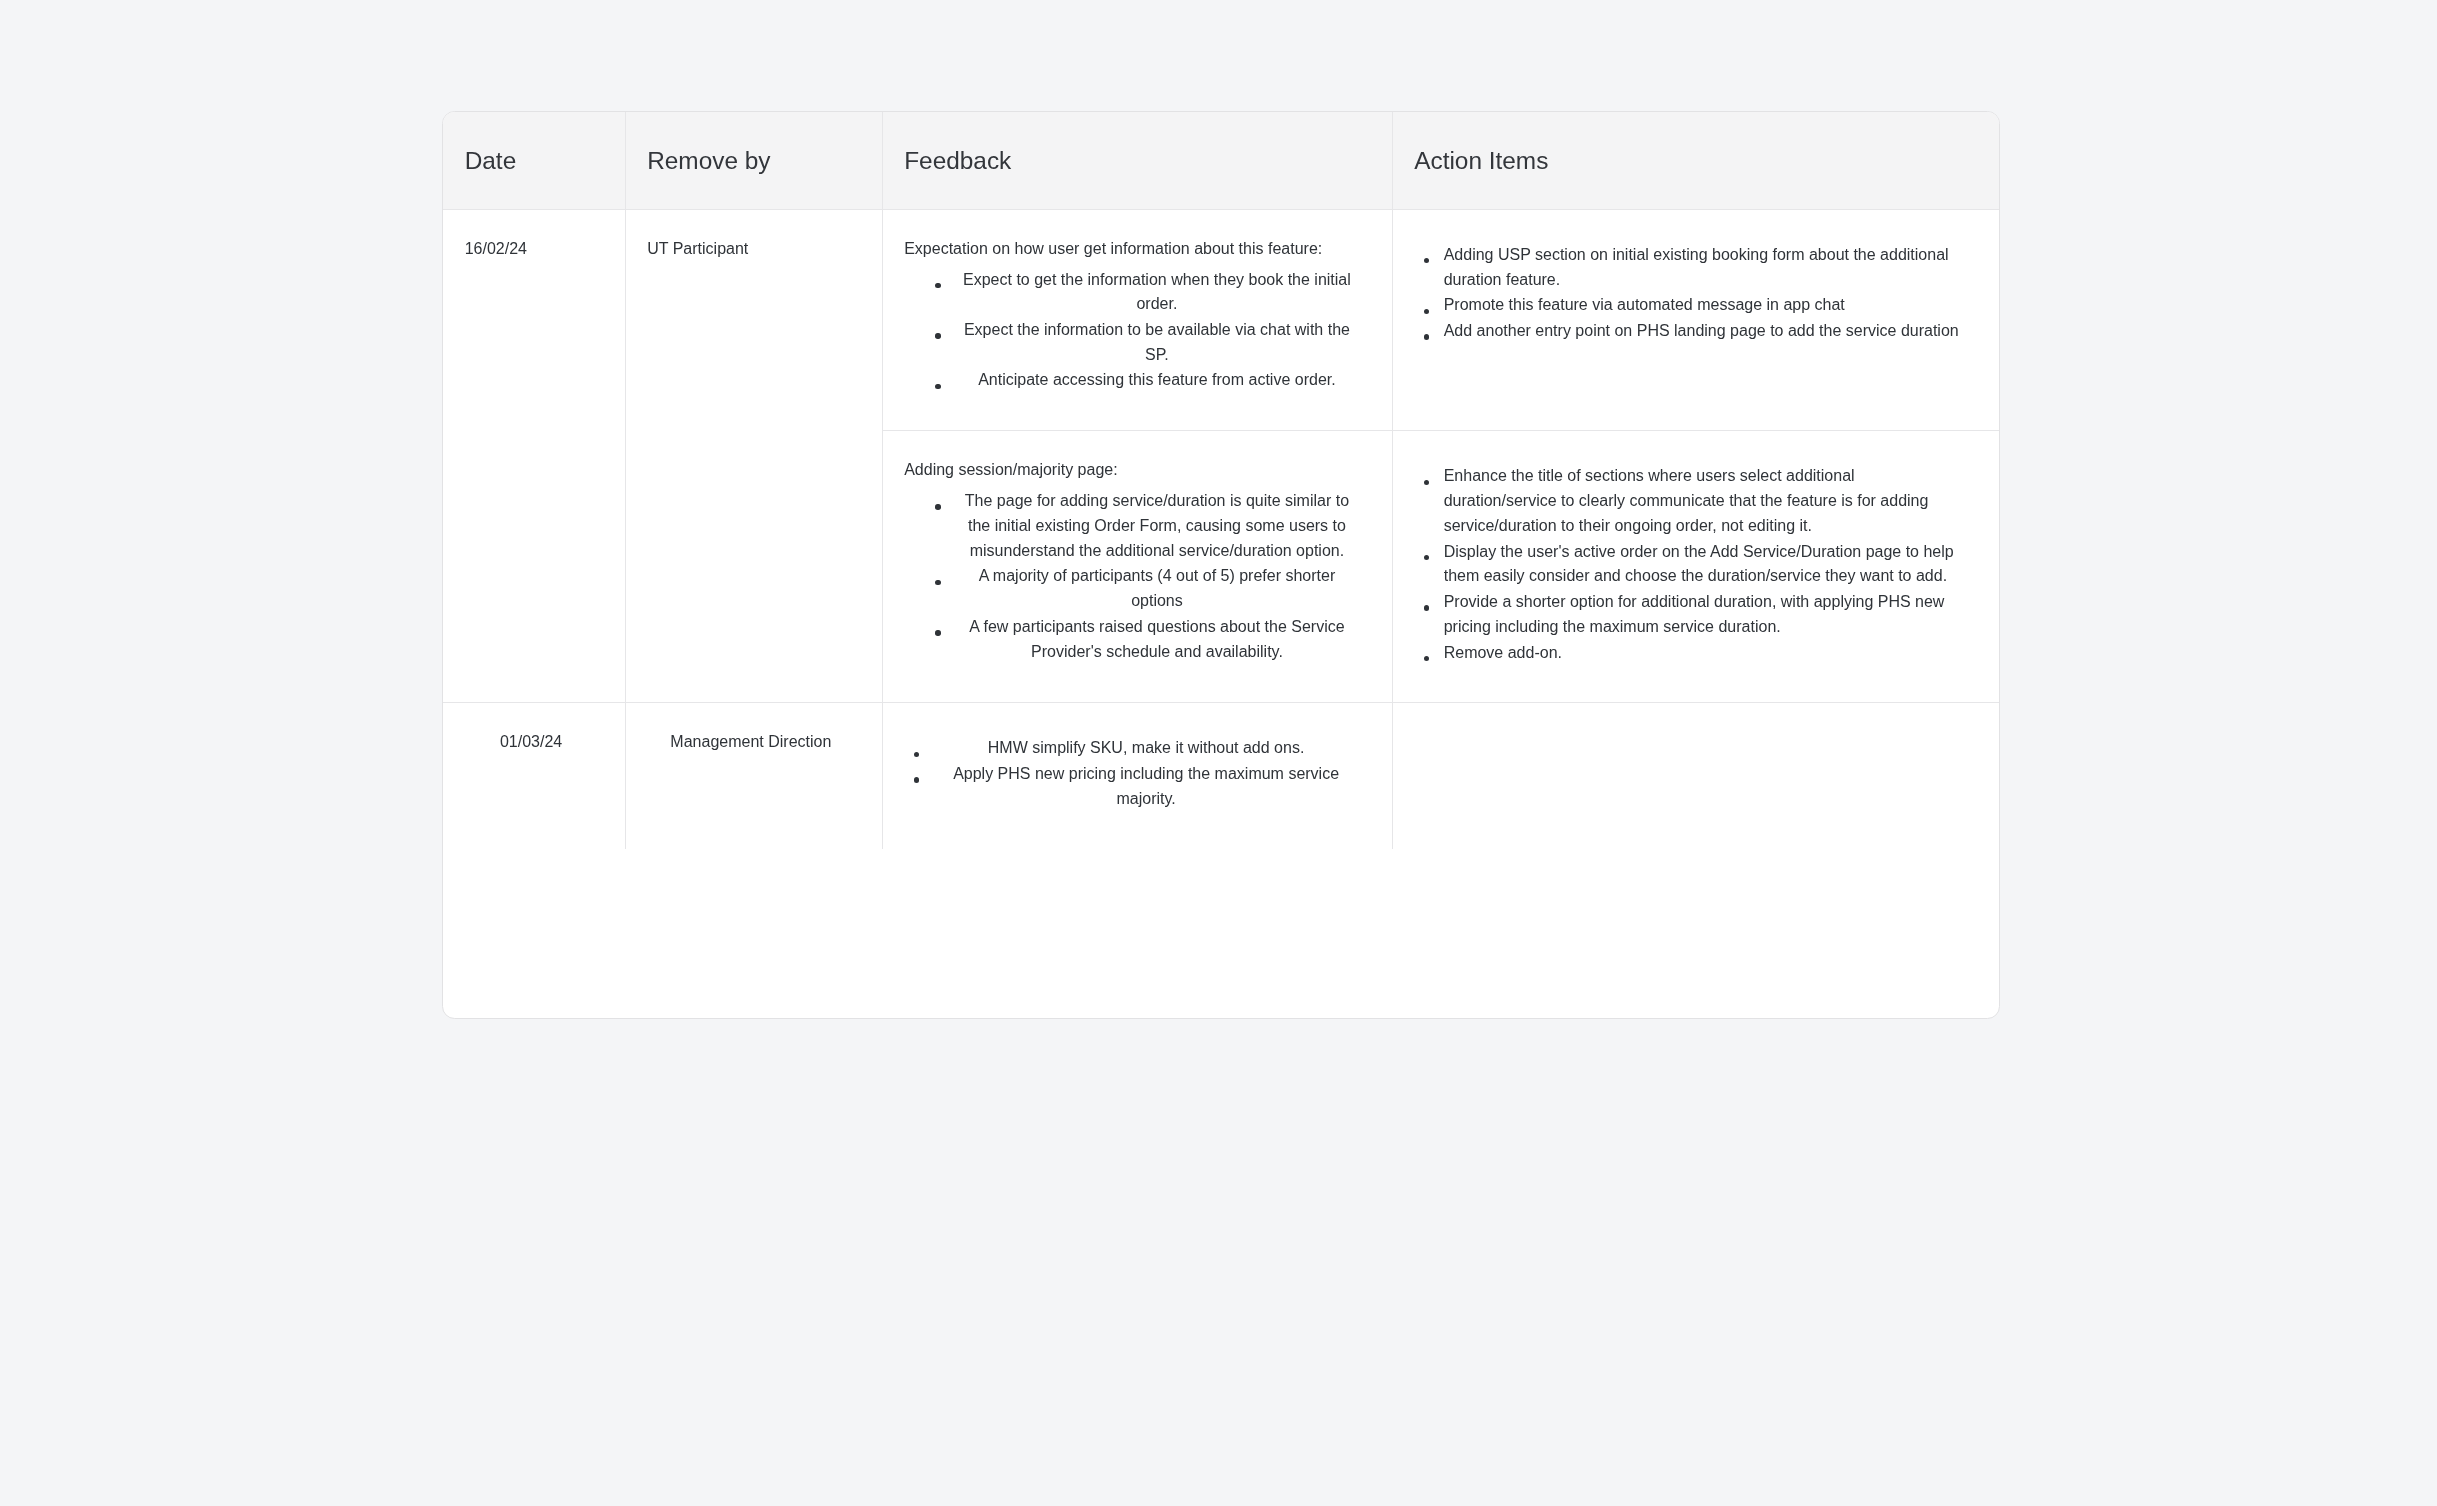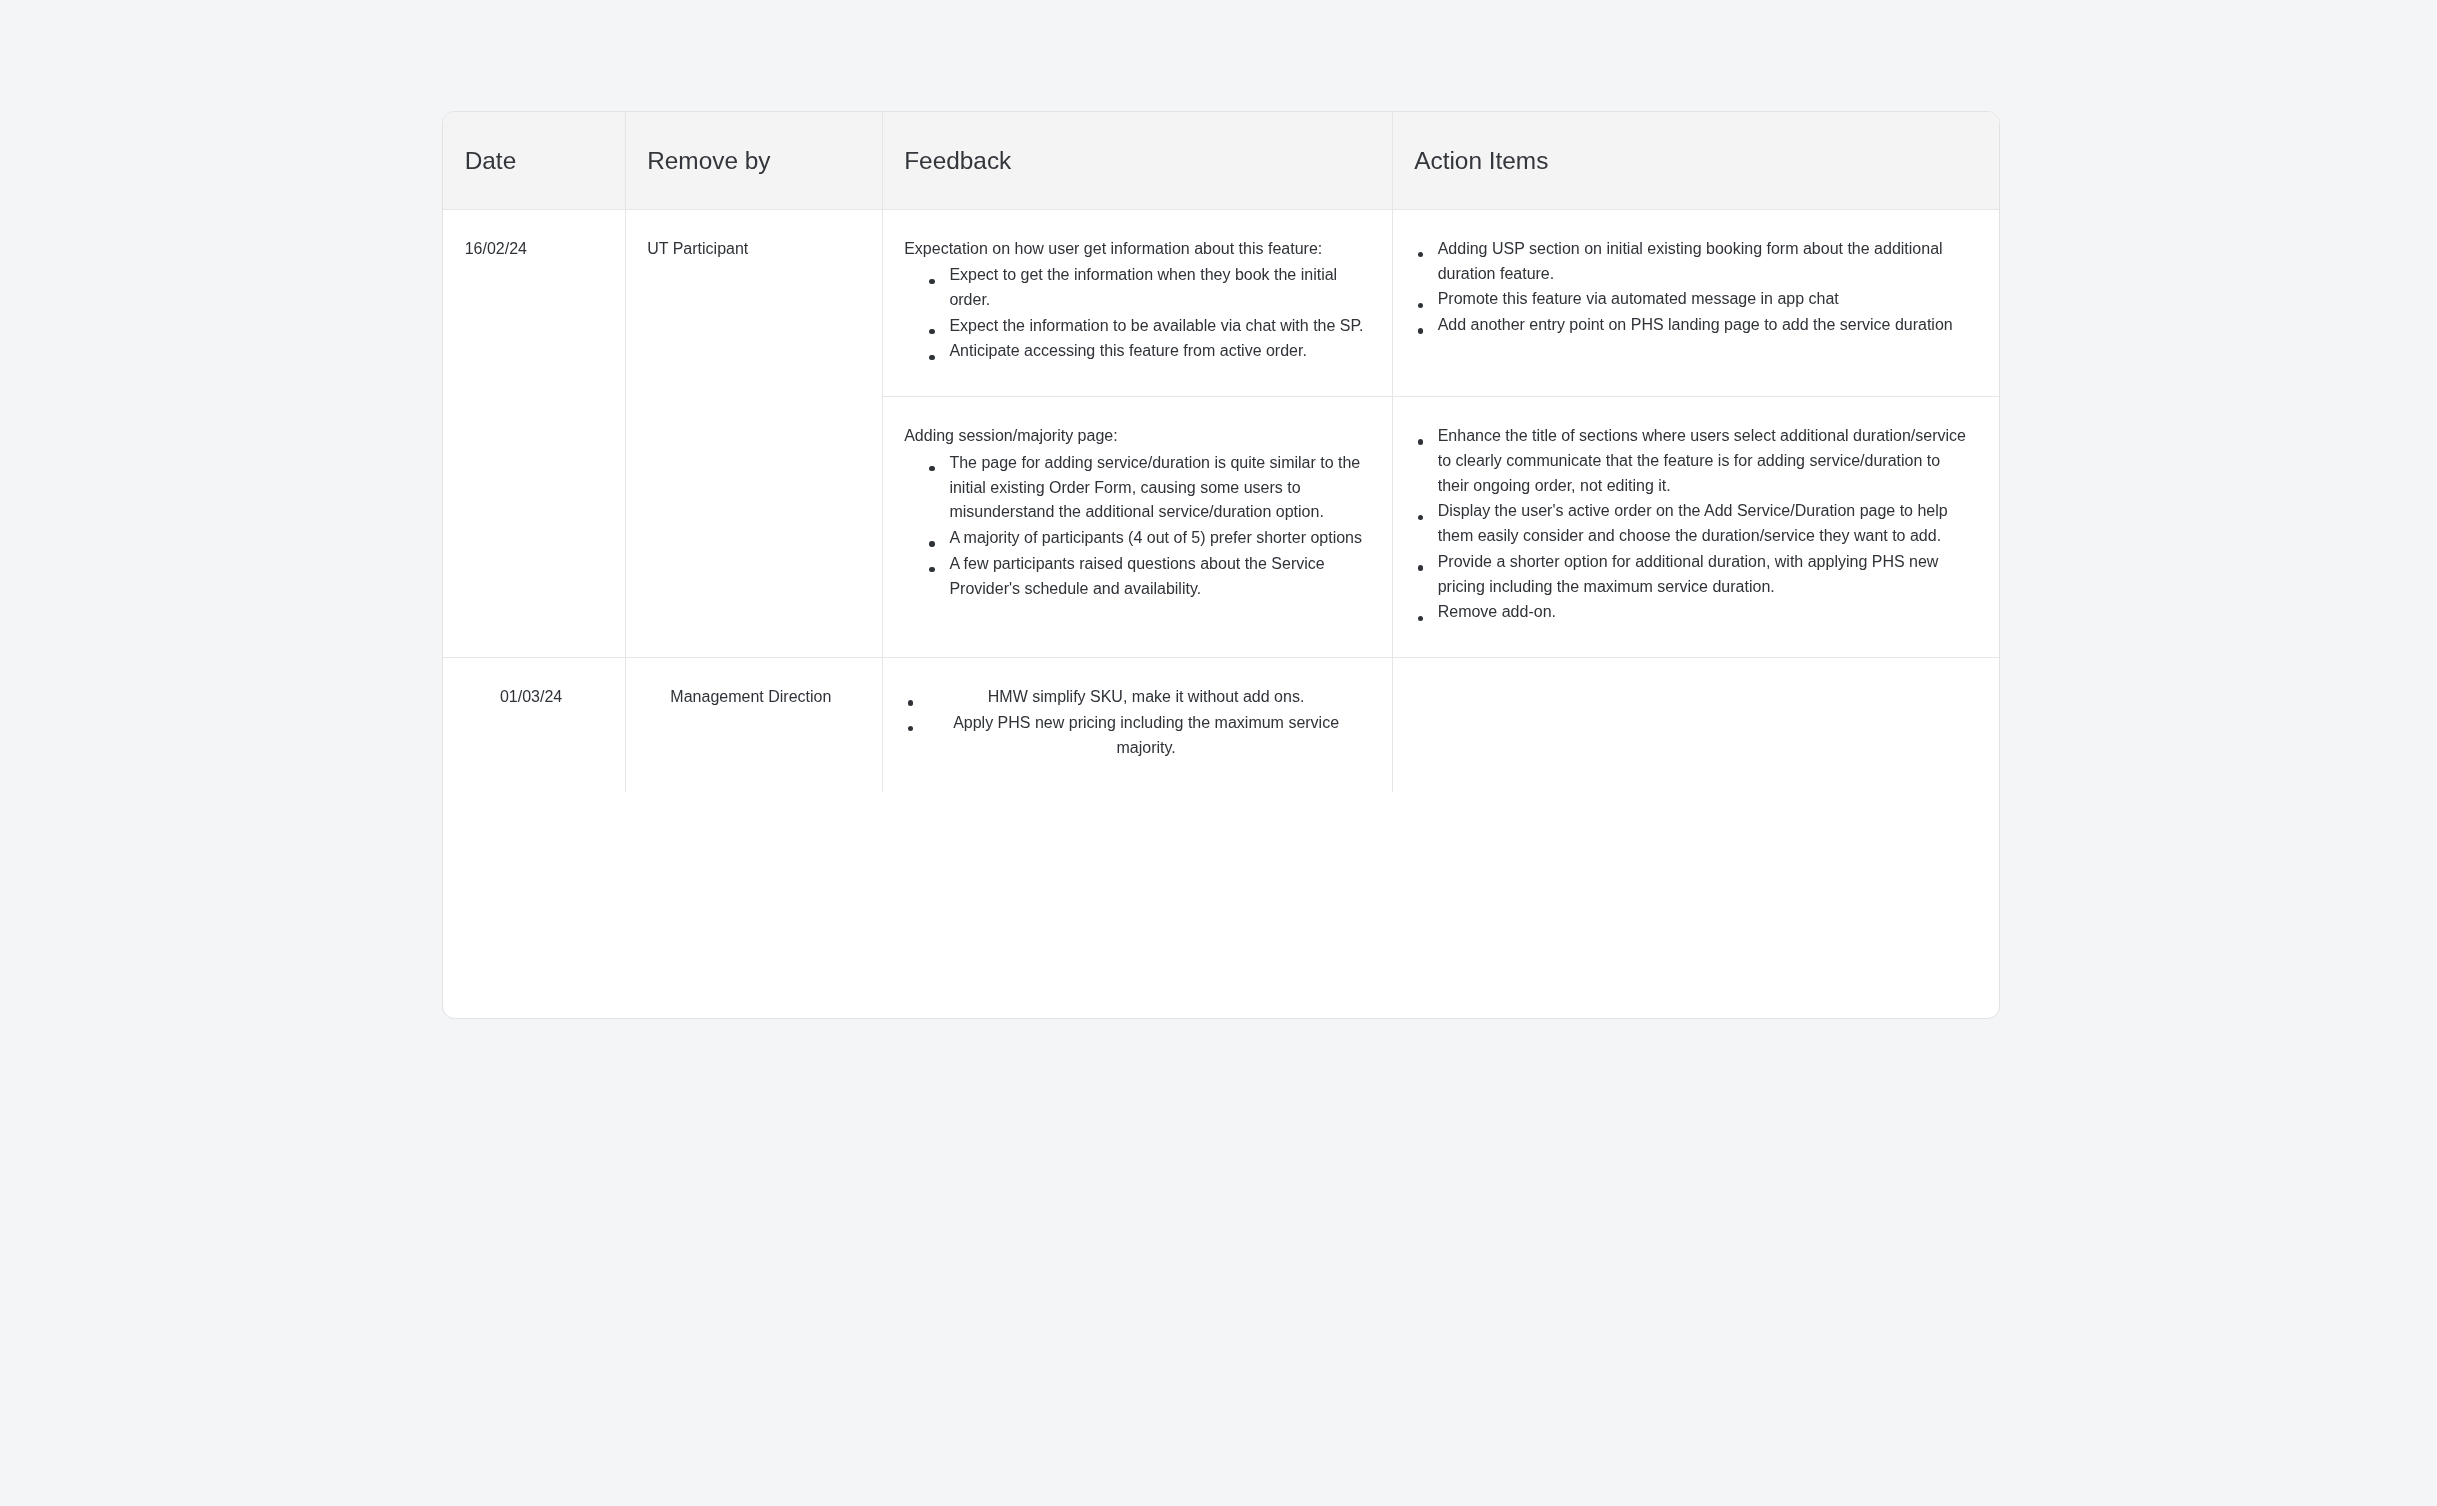--- a/index.html
+++ b/index.html
@@ -68,24 +68,24 @@
   tr.sub-divider > td { border-top: 0.9px solid #e6e6e8; }
   tr.row-divider > td { border-top: 0.9px solid #e6e6e8; text-align: center; }
 
   .cell-lead {
     margin: 0 0 1.8px 0;
     padding: 0;
   }
 
   ul.bullets {
     list-style: none;
-    margin: 0;
+    margin: 6px;
     padding: 0;
   }
-  ul.bullets.indented { padding-left: 21.7px; }
+  ul.bullets.indented { padding-left: 21.7px; text-align: center; }
 
   ul.bullets > li {
     position: relative;
     padding-left: 23.5px;
     margin: 0 0 0.9px 0;
   }
   ul.bullets > li::before {
     content: "";
     position: absolute;
     left: 3.6px;

